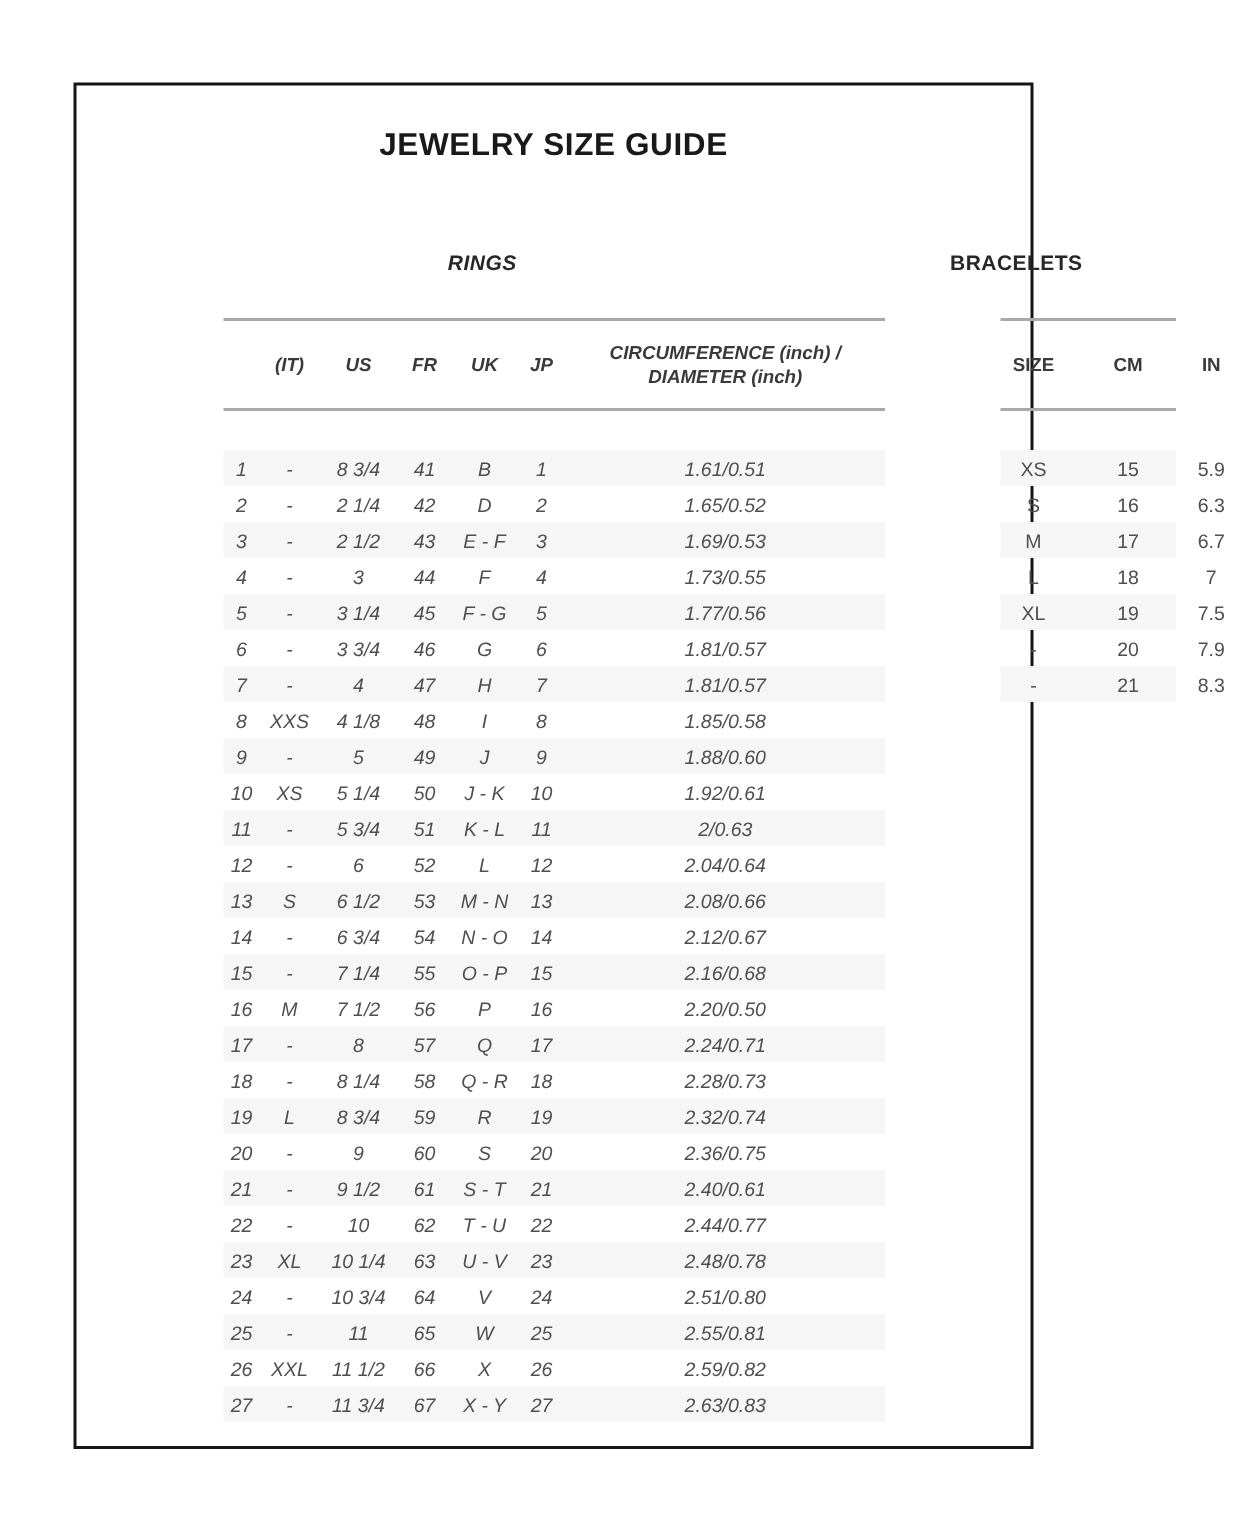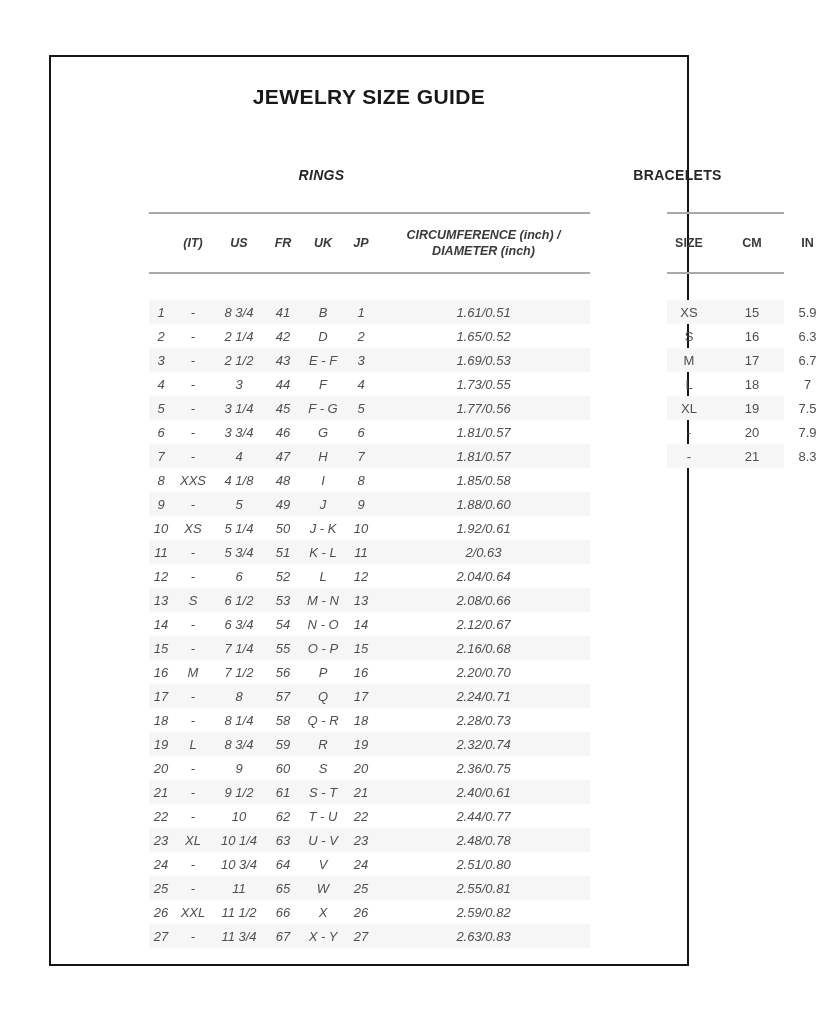--- a/index.html
+++ b/index.html
@@ -232,21 +232,21 @@
           <div class="tcell">15</div>
           <div class="tcell">2.16/0.68</div>
         </div>
         <div class="trow rings-grid">
           <div class="tcell">16</div>
           <div class="tcell">M</div>
           <div class="tcell">7 1/2</div>
           <div class="tcell">56</div>
           <div class="tcell">P</div>
           <div class="tcell">16</div>
-          <div class="tcell">2.20/0.70</div>
+          <div class="tcell">2.20/0.50</div>
         </div>
         <div class="trow rings-grid striped">
           <div class="tcell">17</div>
           <div class="tcell">-</div>
           <div class="tcell">8</div>
           <div class="tcell">57</div>
           <div class="tcell">Q</div>
           <div class="tcell">17</div>
           <div class="tcell">2.24/0.71</div>
         </div>

